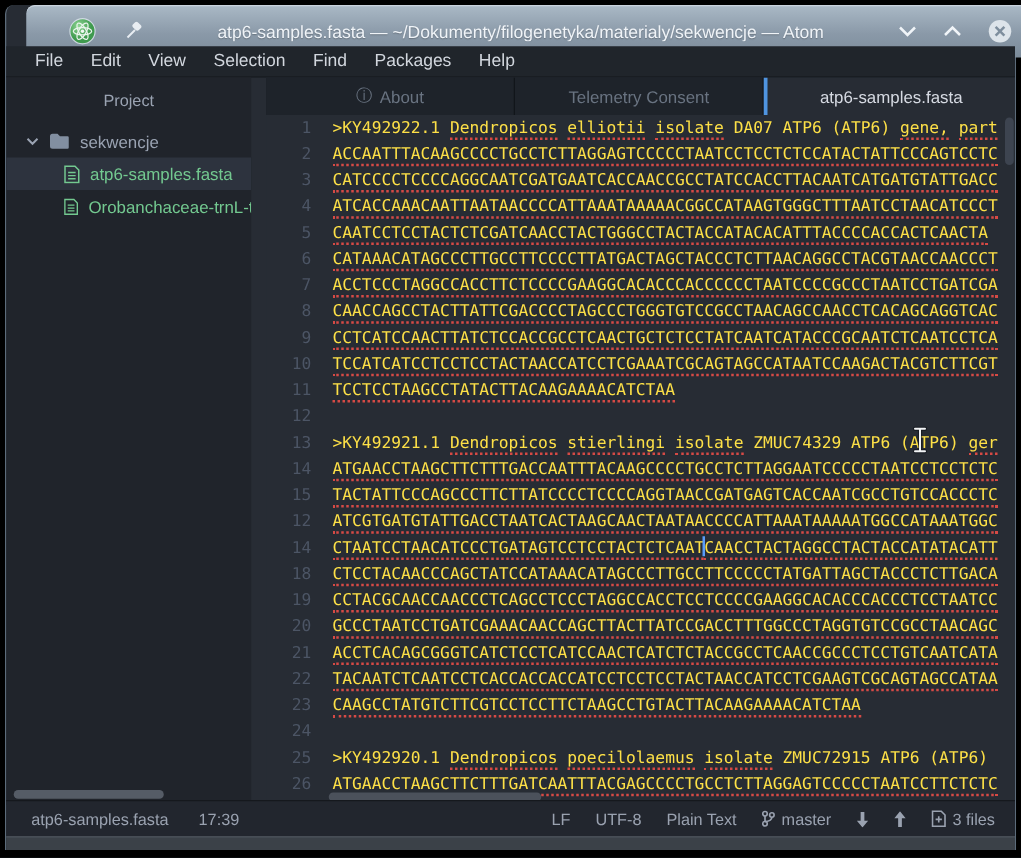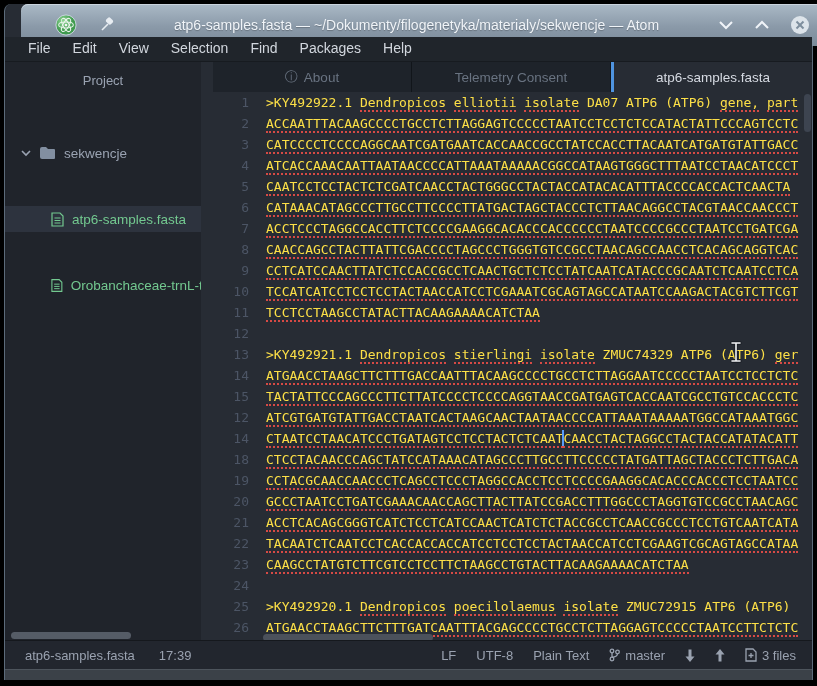--- a/index.html
+++ b/index.html
@@ -28,21 +28,21 @@
              padding-left:12px; border-bottom:1px solid #171b20; }
   .menu-item { color:#d2d7de; font-size:14px; padding:3px 11px; cursor:default; }
 
   
   .main { position:absolute; left:0; top:58px; width:100%; height:582px; display:flex;gap:12px; }
 
   .sidebar { position:relative; width:196px; height:100%; background:#20242b;
              overflow:hidden; flex:none; }
   .project-header { color:#9aa3b2; font-size:13px; text-align:center; padding:11px 0 12px; }
   .tree-row { display:flex; align-items:center; height:26px; color:#9aa3b2;
-              font-size:13.5px; white-space:nowrap;margin-top:40px; }
+              font-size:13.5px; white-space:nowrap; }
   .tree-row .lbl { overflow:hidden; text-overflow:clip; }
   .row-folder { padding-left:16px; gap:8px; }
   .file-row { padding-left:46px; gap:8px; }
   .file-row .lbl { color:#73c990; }
   .file-row.selected { background:#2d333e; }
   .sb-hscroll { position:absolute; left:6px; bottom:5px; width:120px; height:7px;
                 background:#555c66; border-radius:4px; }
 
   .editor-pane { position:relative; flex:1; height:100%; background:#272c34; overflow:hidden; }
 

